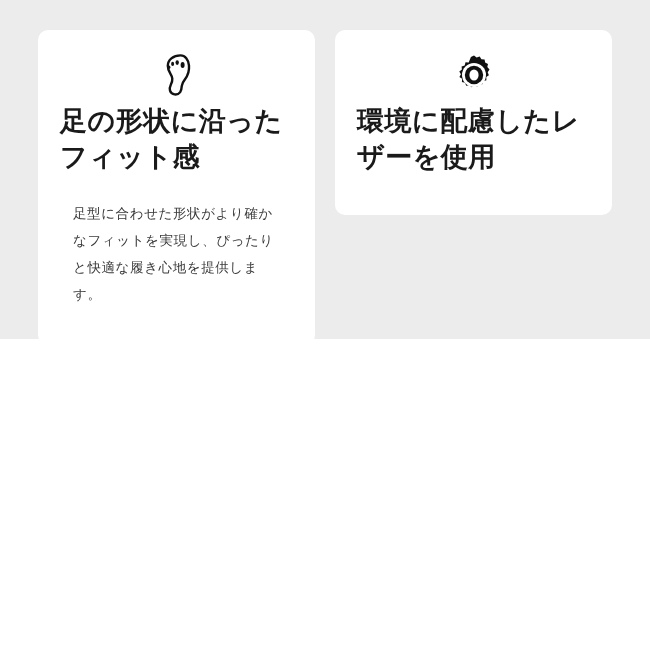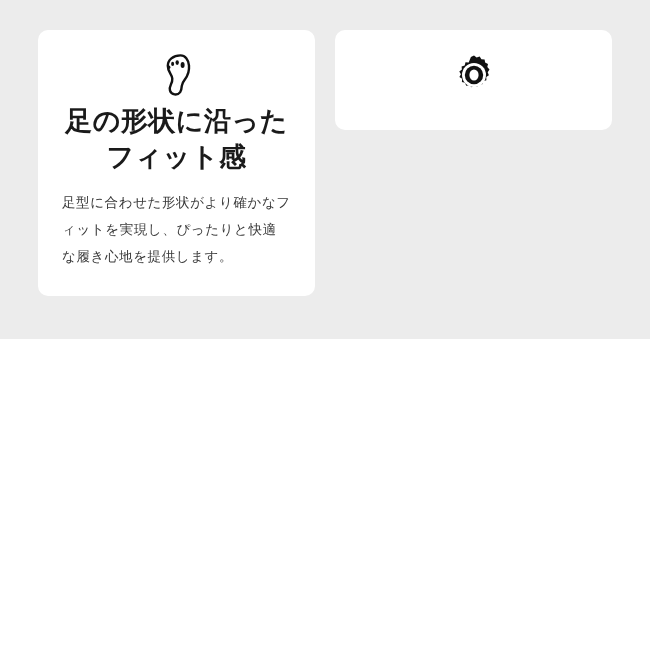--- a/index.html
+++ b/index.html
@@ -47,32 +47,31 @@
     align-items: center;
     justify-content: center;
     margin-bottom: 6px;
   }
   .card-title {
     font-family: "Liberation Sans", sans-serif;
     font-size: 27px;
     font-weight: bold;
     line-height: 1.32;
     color: #1a1a1a;
-    text-align: center;
     letter-spacing: 0.5px;
     margin: 0 0 14px 0;
   }
   .card-body {
     font-family: "Liberation Sans", sans-serif;
     font-size: 13.5px;
     line-height: 2.0;
     color: #3a3a3a;
     text-align: left;
     letter-spacing: 0.6px;
-    margin: 0;
+    margin: 11px;
     align-self: stretch;
     padding: 0 2px;
   }
   .below-band {
     background: #ffffff;
     height: 311px;
   }
 </style>
 </head>
 <body>
@@ -100,20 +99,21 @@
         <div class="card-icon">
           <svg width="42" height="42" viewBox="0 0 42 42" aria-hidden="true">
             <g fill="#111111">
               <path d="M21 1.5l2.6 1.9 3.1-1.0 1.7 2.8 3.2 0.2 0.5 3.2 2.9 1.4-0.7 3.1 2.2 2.4-1.8 2.7 1.2 3.0-2.6 1.9 0.1 3.2-3.1 0.9-1.0 3.1-3.2-0.2-1.9 2.6-2.9-1.3-2.6 1.9-2.4-2.1-3.1 0.6-1.2-3.0-3.1-0.8 0.2-3.2-2.7-1.7 1.5-2.8-1.6-2.8 2.6-1.9-0.3-3.2 3.1-1.0 0.8-3.1 3.2 0.3L17.9 3.0z"></path>
             </g>
             <circle cx="21" cy="21" r="12.0" fill="#ffffff"></circle>
             <circle cx="21" cy="21" r="9.2" fill="#111111"></circle>
             <ellipse cx="21" cy="21" rx="4.6" ry="5.6" fill="#ffffff"></ellipse>
           </svg>
         </div>
+        <h3 class="card-title">環境に配慮したレザーを使用</h3>
       </div>
 
     </div>
   </div>
 
   <div class="below-band"></div>
 
 </div>
 
 </body></html>

